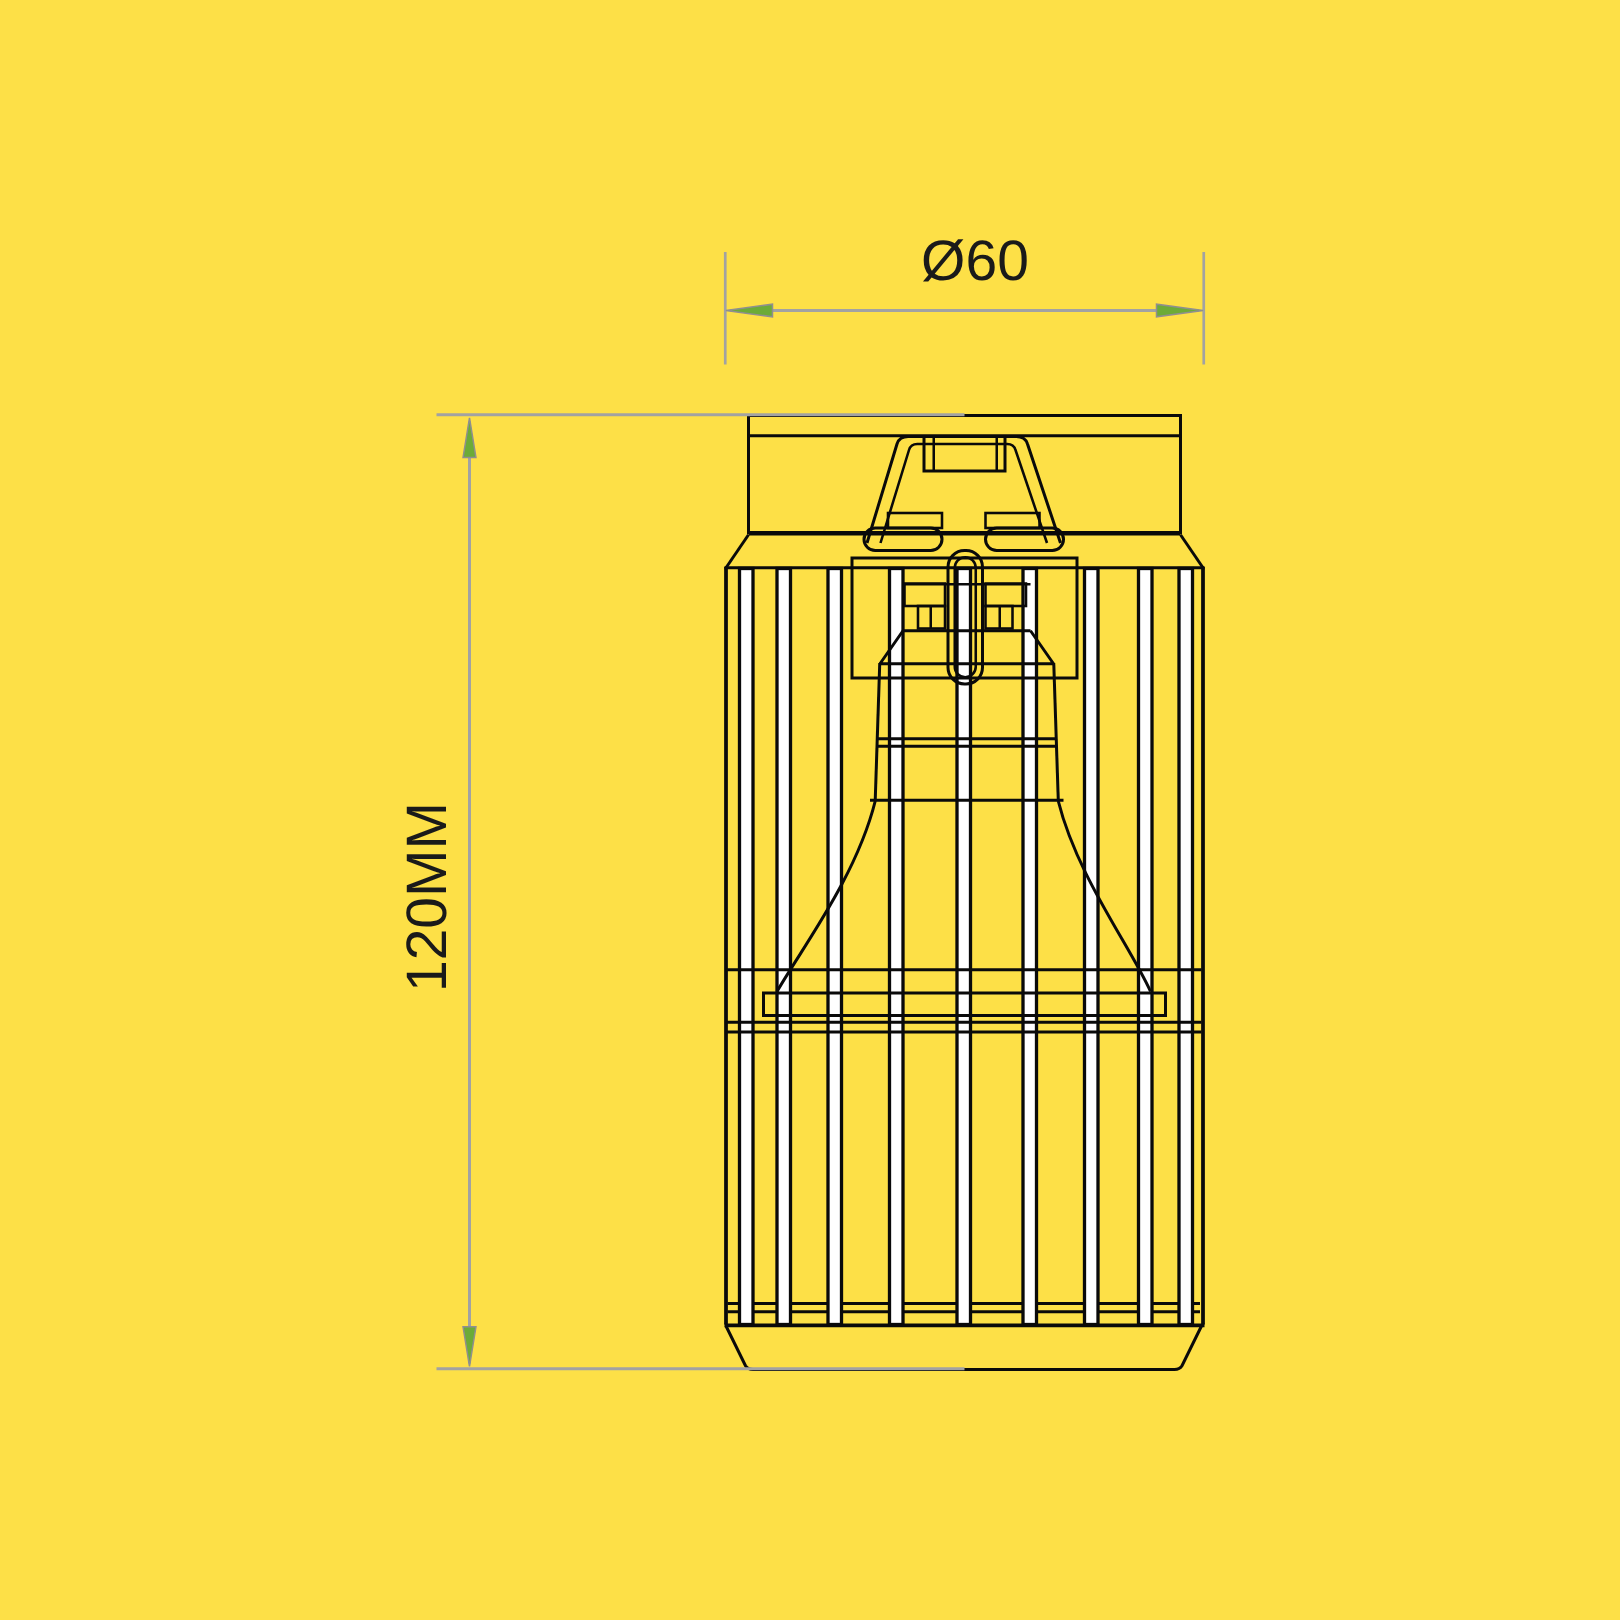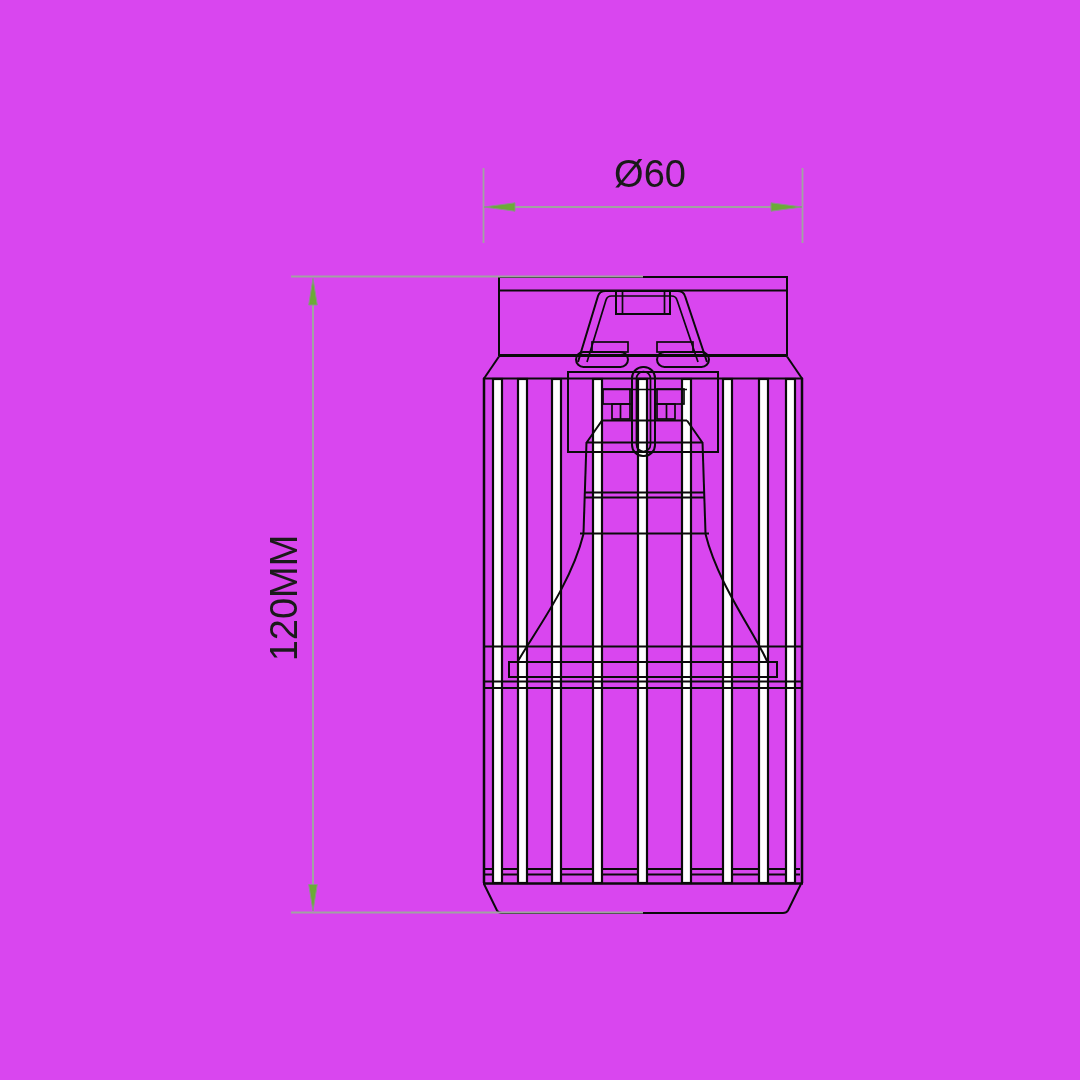--- a/index.html
+++ b/index.html
@@ -1,16 +1,16 @@
 <!DOCTYPE html>
 <html><head>
 <meta charset="utf-8">
 <style>
   html,body{margin:0;padding:0;background:#ffffff;}
-  .canvas{position:relative;width:1080px;height:1080px;background:#d946ef;overflow:hidden;}
+  .canvas{position:relative;width:1080px;height:1080px;background:#fde047;overflow:hidden;}
   svg{display:block;width:1080px;height:1080px;}
 
   
   .blk{stroke:#0a0a0a;fill:none;stroke-width:2;}
   .thin{stroke-width:1.7;}
   .thick{stroke-width:2.5;}
   .bar{fill:#ffffff;stroke:#0a0a0a;stroke-width:2.2;}
 
   
   .dim{stroke:#a2a2a2;fill:none;stroke-width:2;}

